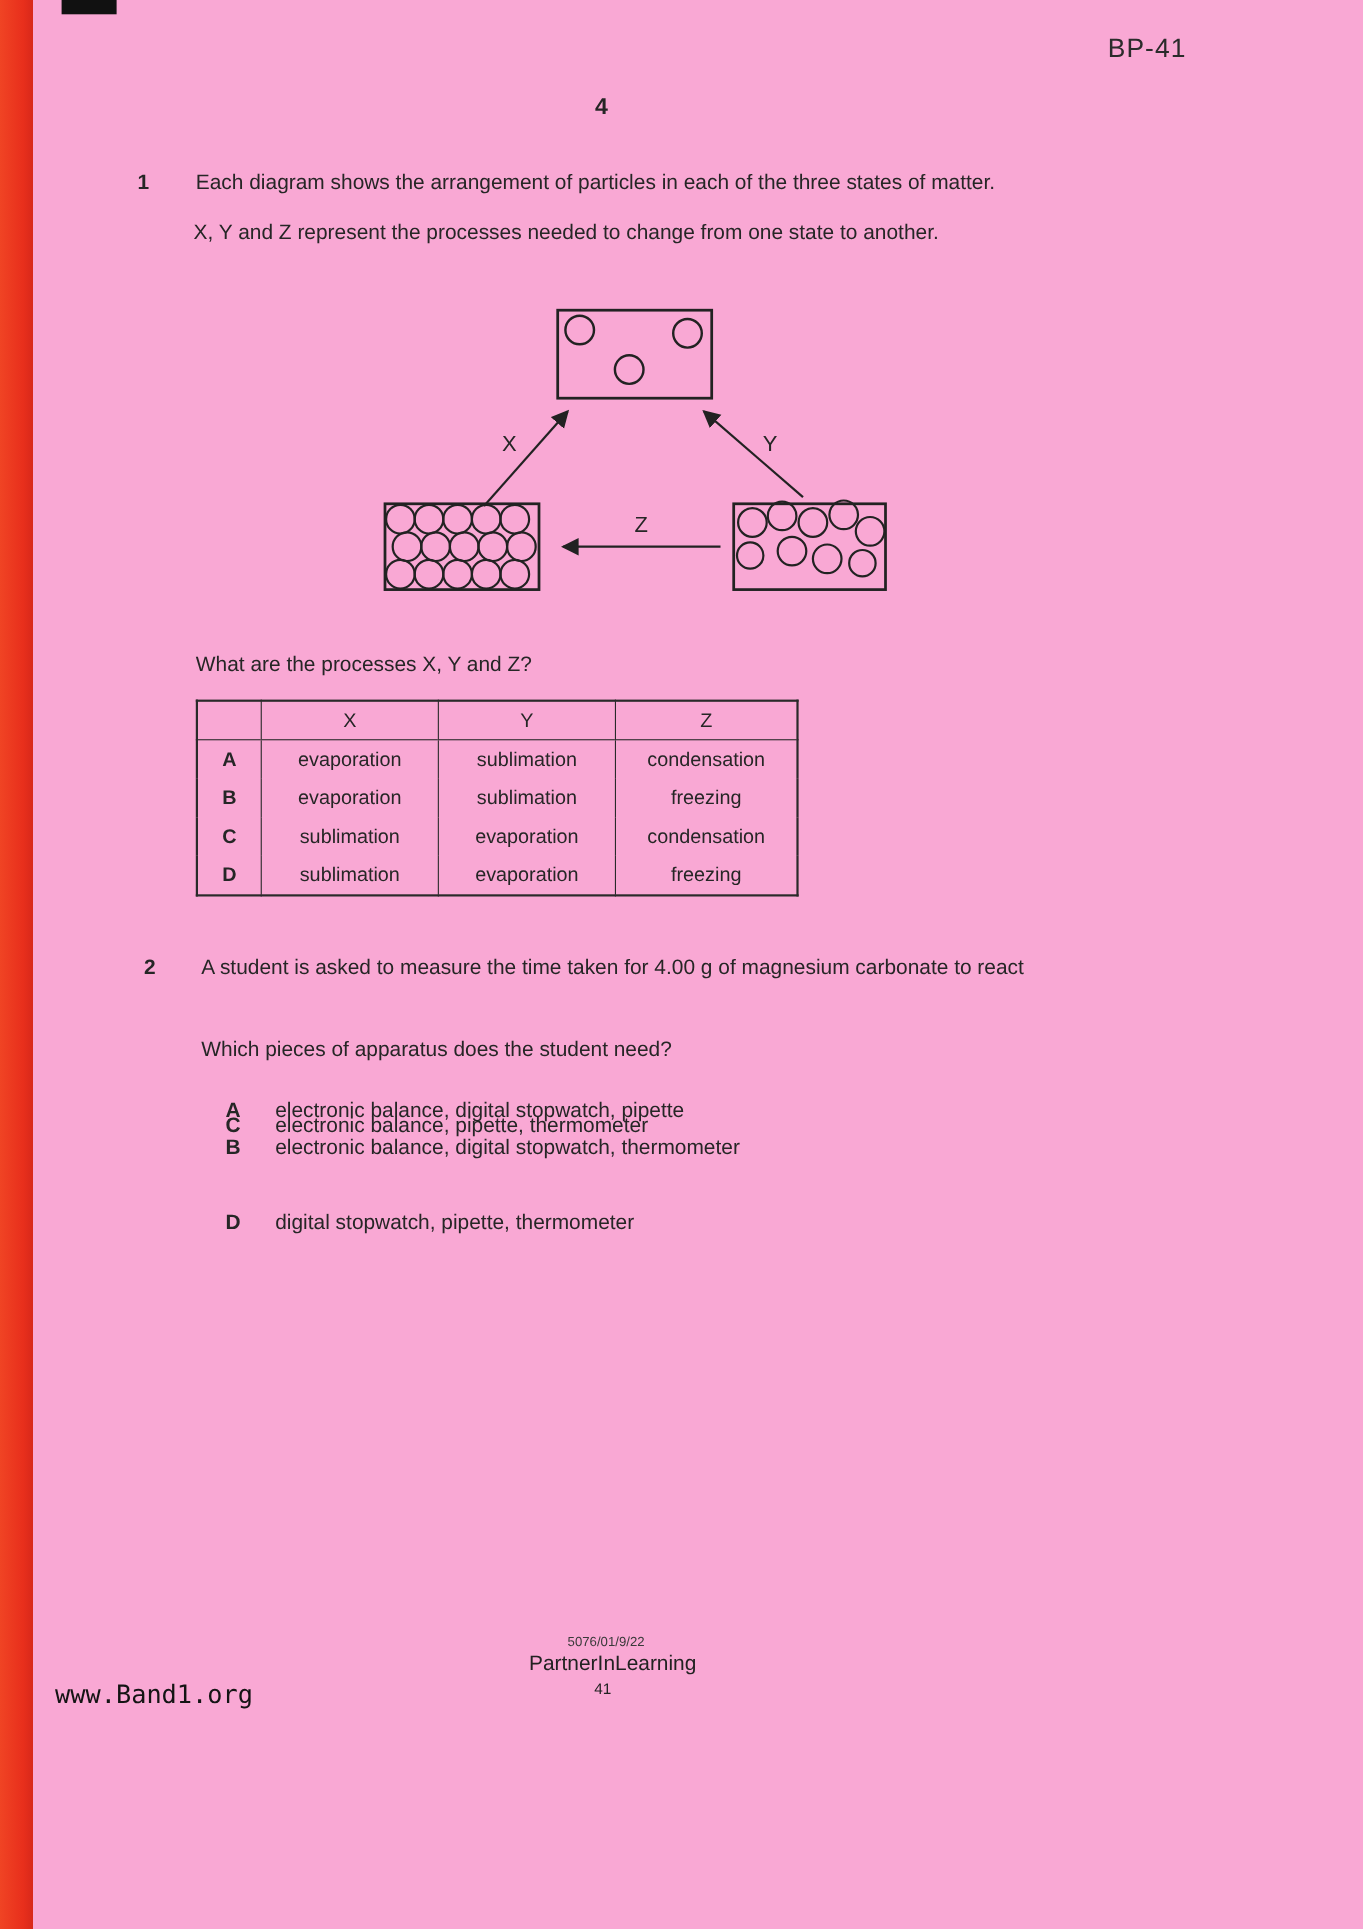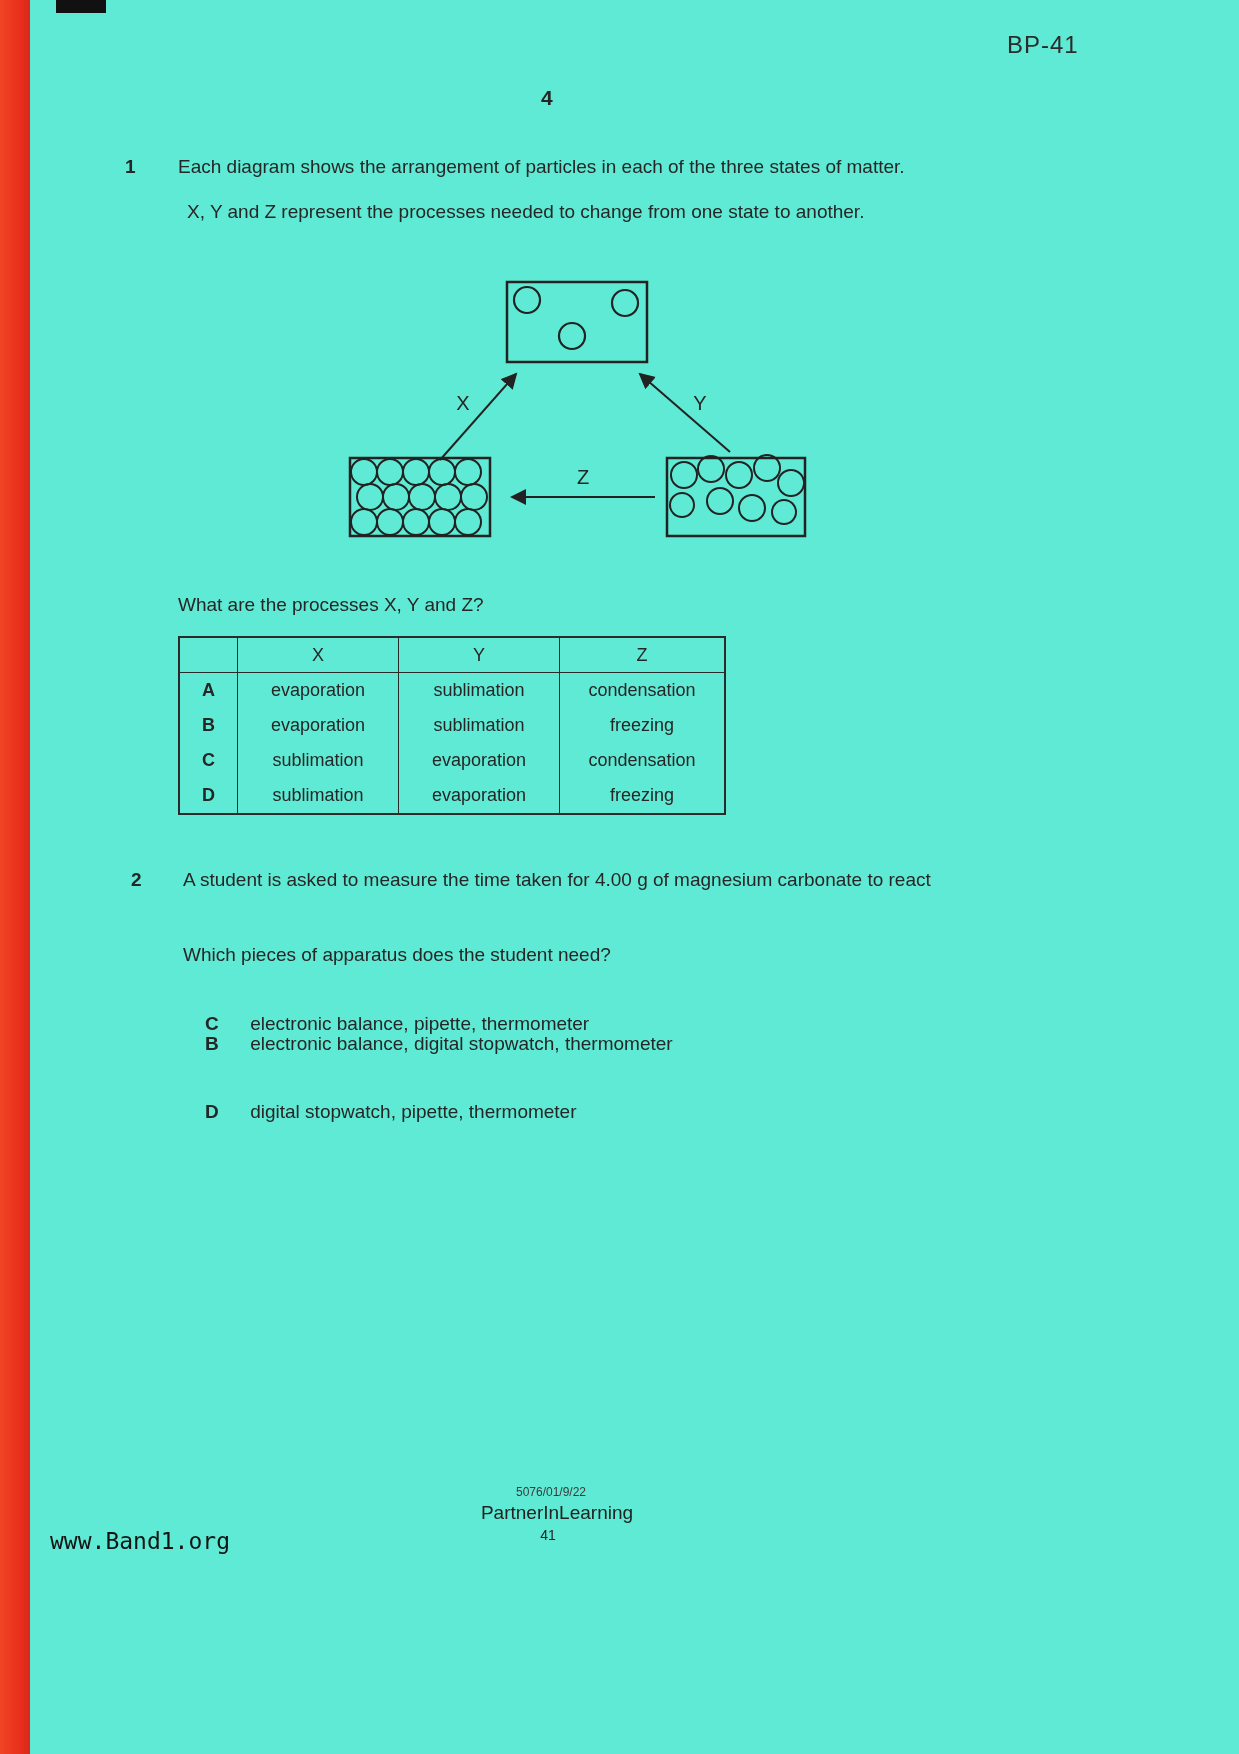--- a/index.html
+++ b/index.html
@@ -1,19 +1,19 @@
 <!DOCTYPE html>
 <html><head>
 <meta charset="utf-8">
 <style>
   html,body { margin:0; padding:0; background:#e9e9e9; }
   .page {
     position:relative;
     width:1239px; height:1754px;
-    background:#5eead4;
+    background:#f9a8d4;
     font-family:"Liberation Sans", sans-serif;
     color:#262626;
     overflow:hidden;
   }
   .abs { position:absolute; white-space:nowrap; }
   .edge-strip {
     position:absolute; left:0; top:0; width:30px; height:1754px;
     background:linear-gradient(90deg,#f04424 0%, #e82f1c 70%, #d8281a 100%);
   }
   .scan-mark { position:absolute; left:56px; top:0; width:50px; height:13px; background:#111; }
@@ -57,21 +57,21 @@
 
   <div class="edge-strip"></div>
   <div class="scan-mark"></div>
 
   <div class="abs hdr-code" style="left:1007px; top:31px;">BP-41</div>
 
   <div class="abs page-num" style="left:541px; top:86px;">4</div>
 
   <div class="abs qnum" style="left:125px; top:156px;">1</div>
   <div class="abs qtext" style="left:178px; top:156px;">Each diagram shows the arrangement of particles in each of the three states of matter.</div>
-  <div class="abs qtext" style="left:187px; top:201px;text-align:center;">X, Y and Z represent the processes needed to change from one state to another.</div>
+  <div class="abs qtext" style="left:176px; top:201px;text-align:center;">X, Y and Z represent the processes needed to change from one state to another.</div>
 
   <svg class="diagram-svg" width="480" height="300" viewBox="0 0 480 300">
     <defs>
       <marker id="arrow" markerWidth="10" markerHeight="10" refX="7" refY="4" orient="auto">
         <path d="M0,0 L8,4 L0,8 Z" fill="#222"></path>
       </marker>
     </defs>
 
     <g>
       <rect x="167" y="12" width="140" height="80" fill="none" stroke="#222" stroke-width="2.5"></rect>
@@ -157,20 +157,24 @@
         <td>evaporation</td>
         <td>freezing</td>
       </tr>
     </tbody>
   </table>
 
   <div class="abs qnum" style="left:131px; top:869px;">2</div>
   <div class="abs qtext" style="left:183px; top:869px;">A student is asked to measure the time taken for 4.00 g of magnesium carbonate to react</div>
   <div class="abs qtext" style="left:183px; top:944px;">Which pieces of apparatus does the student need?</div>
 
+  <div class="abs" style="left:205px; top:999px;">
+    <span class="opt-letter">A</span>
+    <span class="qtext" style="margin-left:27px;">electronic balance, digital stopwatch, pipette</span>
+  </div>
   <div class="abs" style="left:205px; top:1033px;">
     <span class="opt-letter">B</span>
     <span class="qtext" style="margin-left:27px;">electronic balance, digital stopwatch, thermometer</span>
   </div>
   <div class="abs" style="left:205px; top:1013px;">
     <span class="opt-letter">C</span>
     <span class="qtext" style="margin-left:27px;">electronic balance, pipette, thermometer</span>
   </div>
   <div class="abs" style="left:205px; top:1101px;">
     <span class="opt-letter">D</span>

